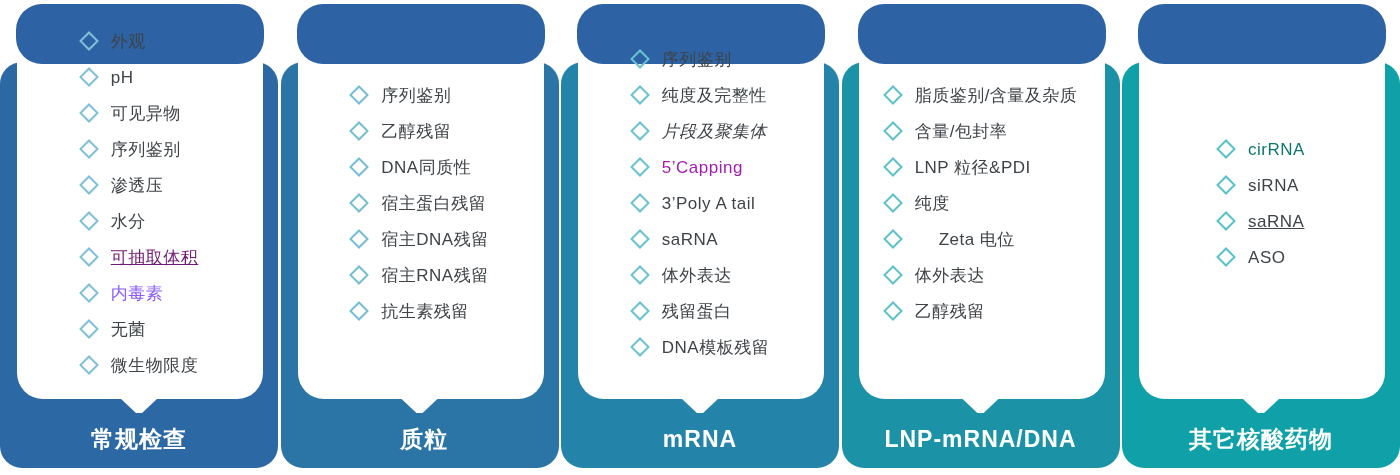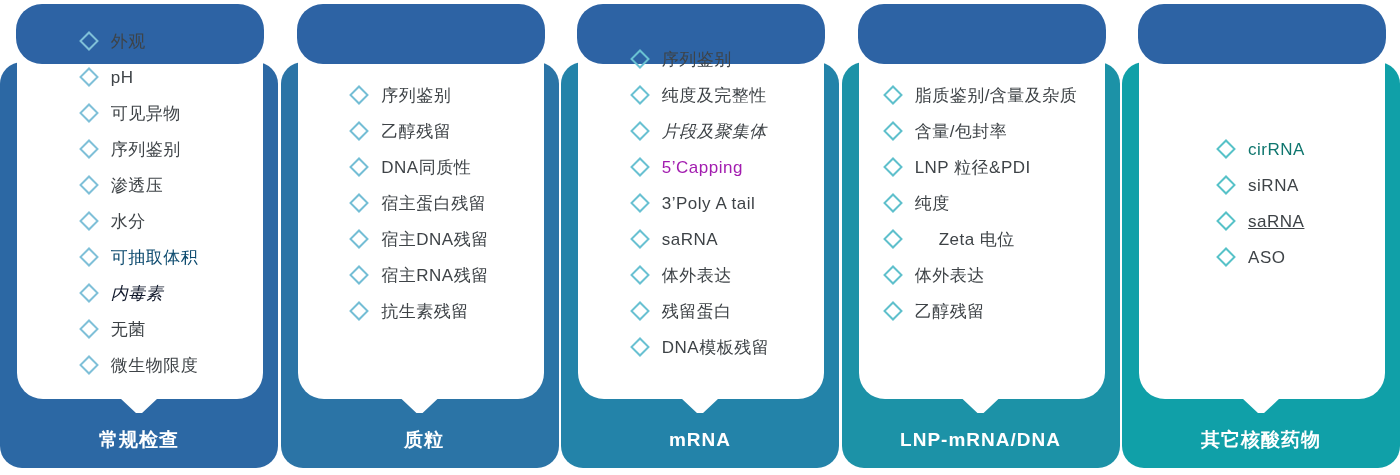--- a/index.html
+++ b/index.html
@@ -99,21 +99,21 @@
   .label {
     position: absolute;
     left: 0;
     right: 0;
     top: 411px;
     height: 57px;
     display: flex;
     align-items: center;
     justify-content: center;
     color: #ffffff;
-    font-size: 19px;
+    font-size: 23px;
     font-weight: 700;
     letter-spacing: 1px;
     z-index: 2;
   }
 </style>
 <style>.card::before { background: #2D63A4; }</style></head>
 <body>
 
 <div class="stage">
   <div class="row">
@@ -140,25 +140,25 @@
             <div class="item">
               <span class="diamond" style="border-color: rgb(127, 192, 216);"></span>
               <span class="item-text" style="color: rgb(62, 67, 71);">渗透压</span>
             </div>
             <div class="item">
               <span class="diamond" style="border-color: rgb(127, 192, 216);"></span>
               <span class="item-text" style="color: rgb(62, 67, 71);">水分</span>
             </div>
             <div class="item">
               <span class="diamond" style="border-color: rgb(127, 192, 216);"></span>
-              <span class="item-text" style="color: #0c4a6e;">可抽取体积</span>
-            </div>
-            <div class="item">
-              <span class="diamond" style="border-color: rgb(127, 192, 216);"></span>
-              <span class="item-text" style="color: #0f172a; font-style: italic;">内毒素</span>
+              <span class="item-text" style="color: #701a75; text-decoration: underline;">可抽取体积</span>
+            </div>
+            <div class="item">
+              <span class="diamond" style="border-color: rgb(127, 192, 216);"></span>
+              <span class="item-text" style="color: #8b5cf6;">内毒素</span>
             </div>
             <div class="item">
               <span class="diamond" style="border-color: rgb(127, 192, 216);"></span>
               <span class="item-text" style="color: rgb(62, 67, 71);">无菌</span>
             </div>
             <div class="item">
               <span class="diamond" style="border-color: rgb(127, 192, 216);"></span>
               <span class="item-text" style="color: rgb(62, 67, 71);">微生物限度</span>
             </div>
           </div>

